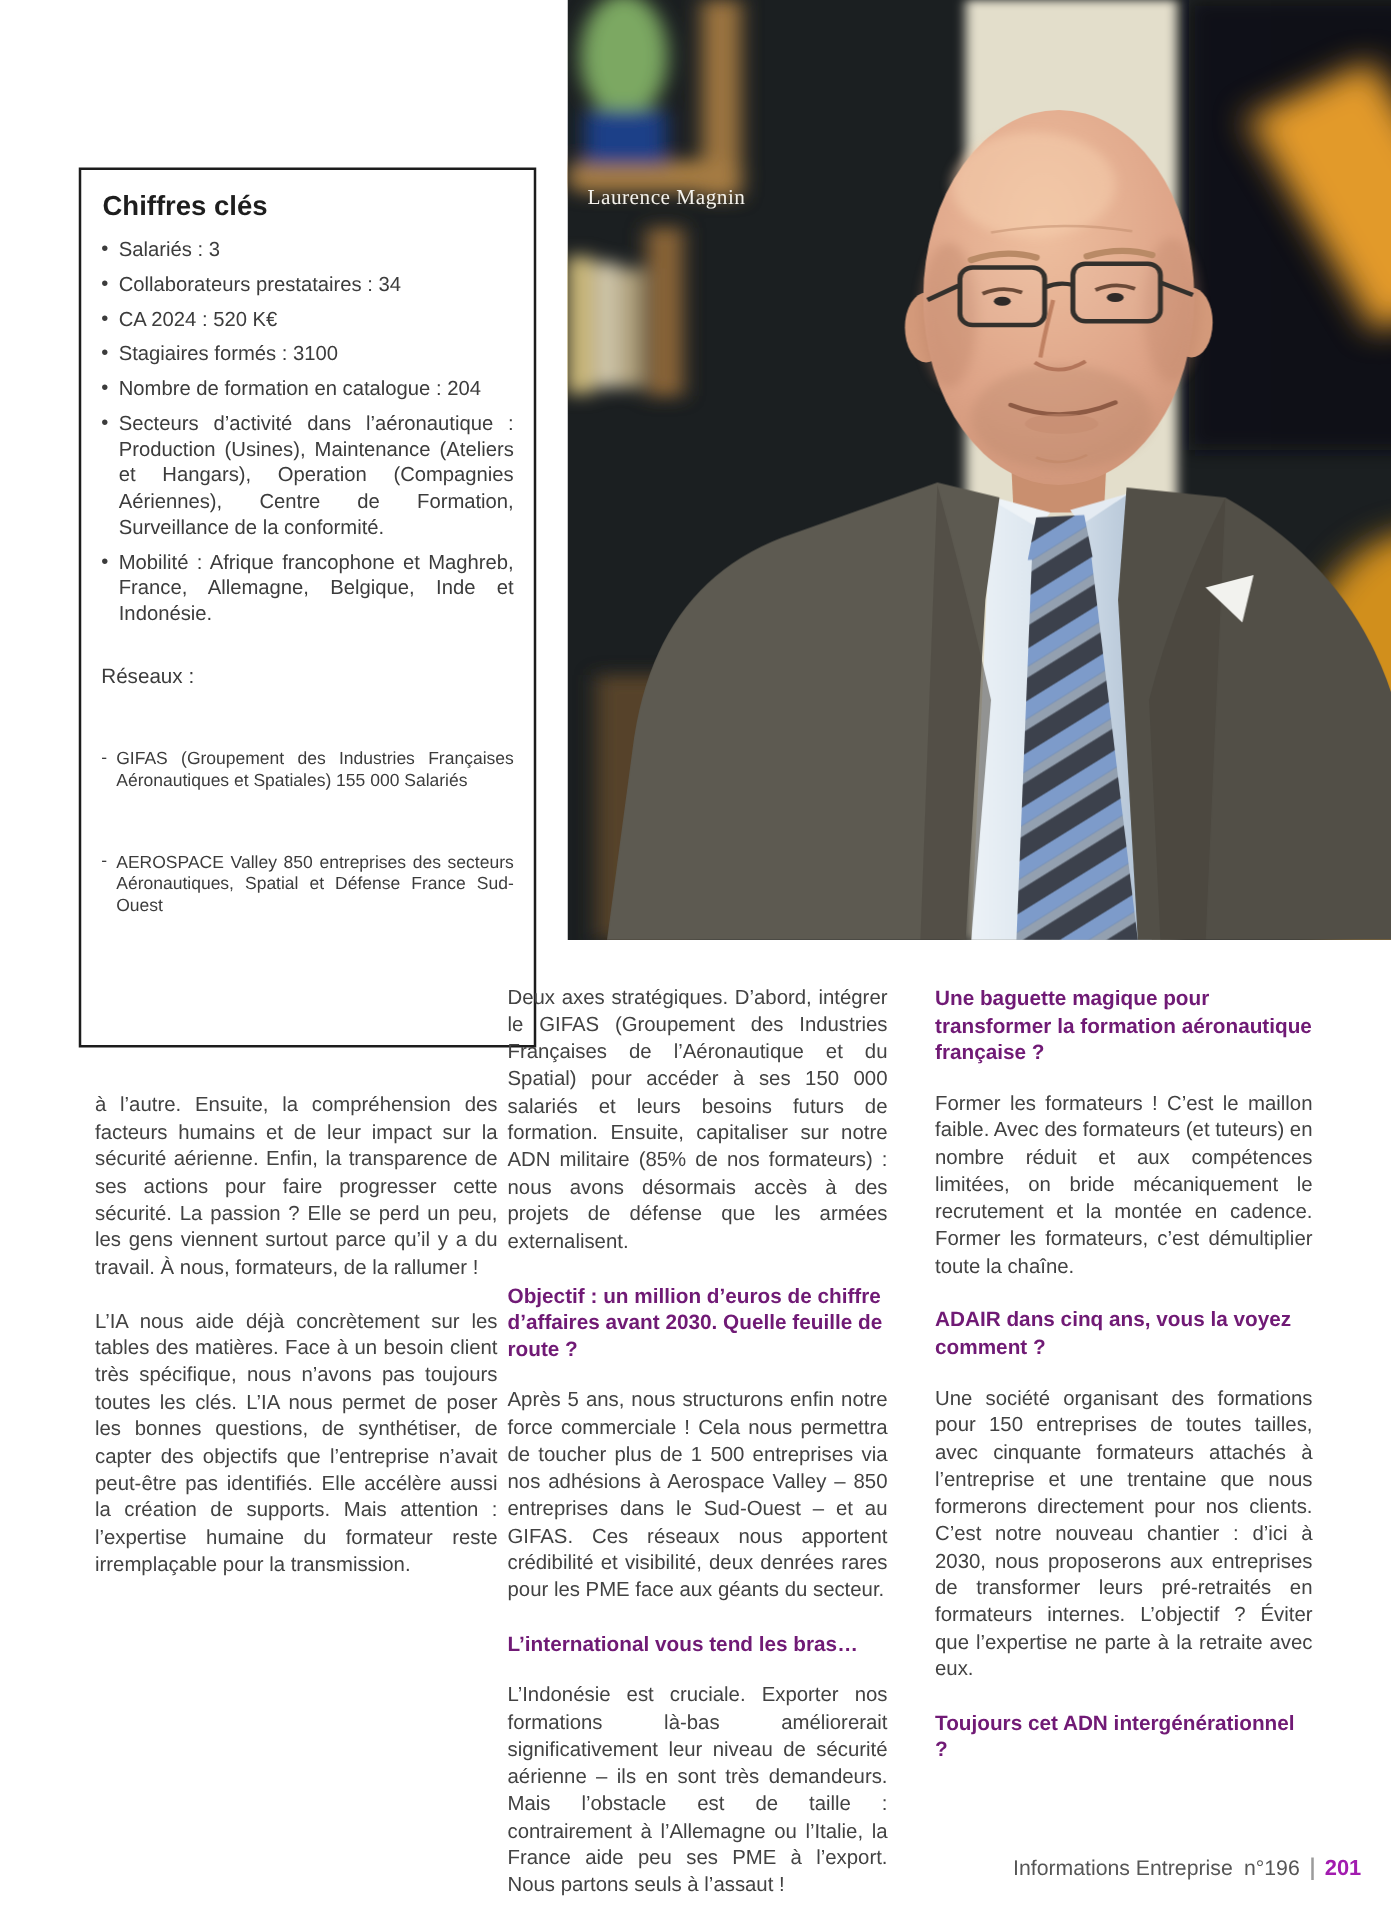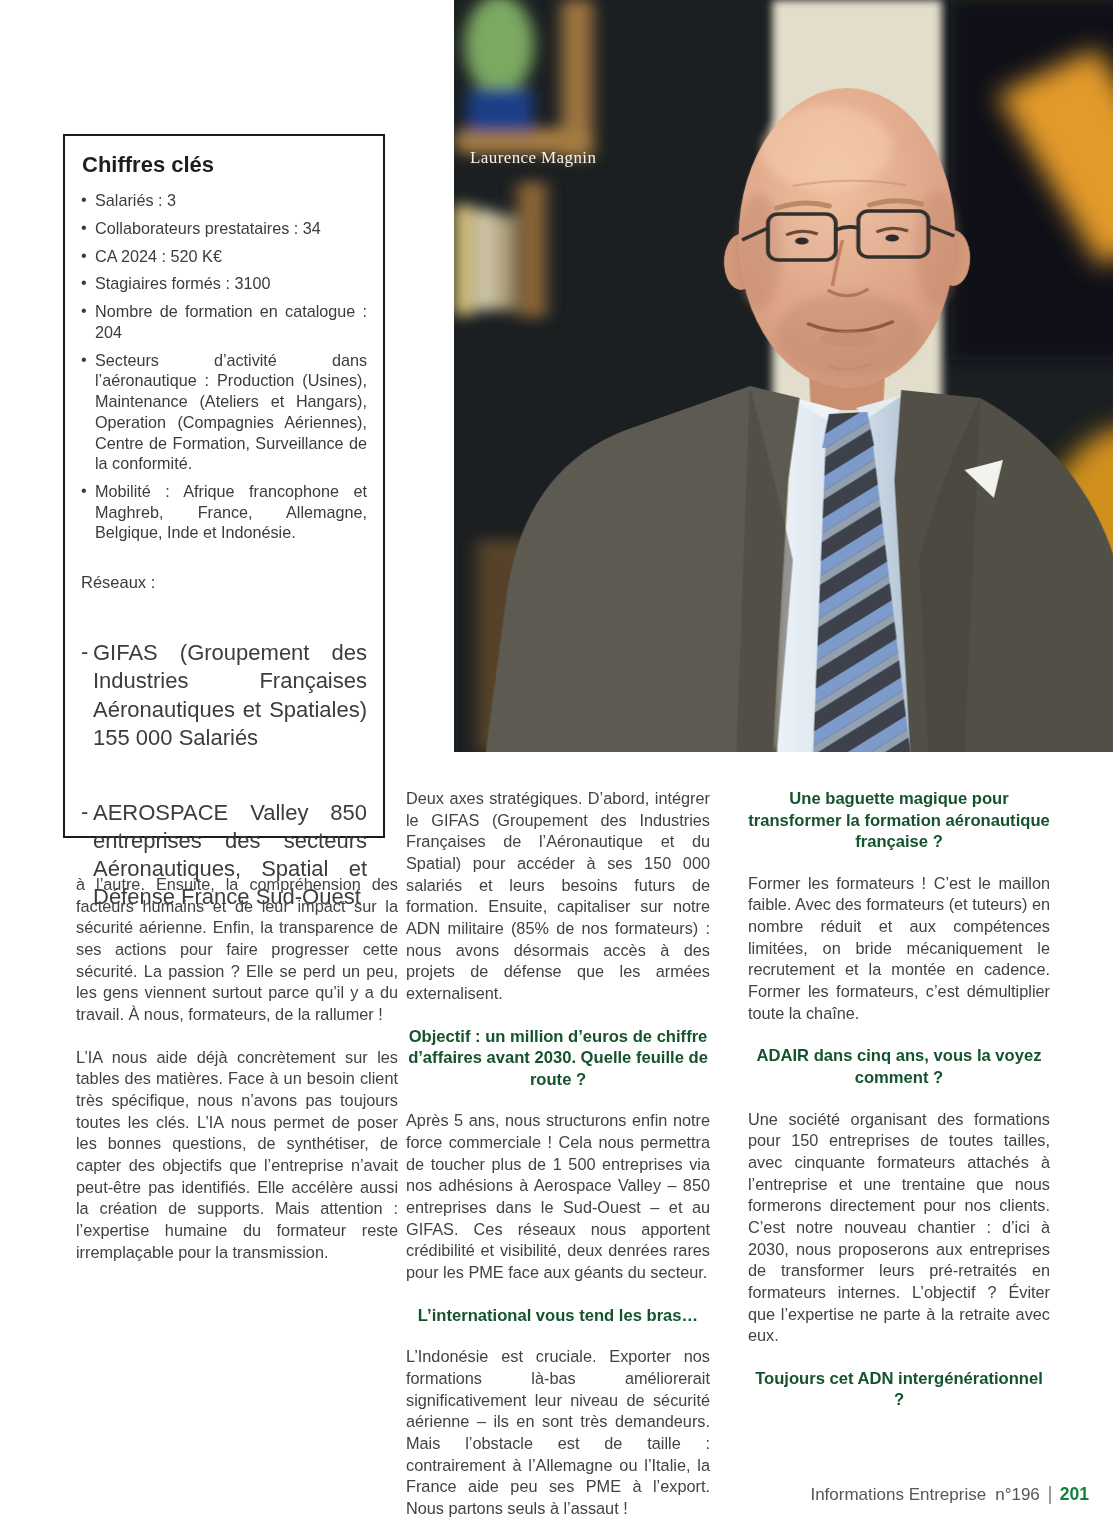--- a/index.html
+++ b/index.html
@@ -1,50 +1,50 @@
 <!DOCTYPE html>
 <html lang="fr"><head>
 <meta charset="utf-8">
 <style>
   html,body{margin:0;padding:0;background:#ffffff;}
   .page{position:relative;width:1113px;height:1536px;background:#ffffff;overflow:hidden;
         font-family:"Liberation Sans",sans-serif;color:#3f3f3f;}
 
   
-  .kbox{position:absolute;left:63px;top:134px;width:322px;height:704px;box-sizing:border-box;
+  .kbox{position:absolute;left:63px;top:134px;width:366px;height:704px;box-sizing:border-box;
         border:2px solid #1c1c1c;background:#fff;padding:17px 16px 0 15px;}
   .kbox h2{margin:0 0 13px 2px;font-size:22px;line-height:1.1;color:#1e1e1e;font-weight:700;}
   .kbox ul{list-style:none;margin:0;padding:0;}
   .kf li{position:relative;padding-left:15px;margin-bottom:7px;font-size:16.2px;line-height:1.28;
          text-align:justify;hyphens:auto;color:#3c3c3c;}
   .kf li::before{content:"•";position:absolute;left:1px;top:-1px;}
   .netlabel{margin:30px 0 11px 1px;font-size:16.5px;color:#3c3c3c;}
-  .nets li{position:relative;padding-left:13px;margin-bottom:8px;font-size:22px;line-height:1.28;
+  .nets li{position:relative;padding-left:13px;margin-bottom:8px;font-size:14px;line-height:1.28;
            text-align:justify;hyphens:auto;color:#3c3c3c;margin-top:47px;}
   .nets li::before{content:"-";position:absolute;left:1px;top:-1px;}
 
   
   .col{position:absolute;font-size:16.3px;line-height:1.33;text-align:justify;hyphens:auto;color:#424242;}
   .col p{margin:0 0 21px;}
-  .col h3{margin:0 0 20px;font-size:16.6px;line-height:1.3;color:#14532d;text-align:center;font-weight:700;}
+  .col h3{margin:0 0 20px;font-size:16.6px;line-height:1.3;color:#701a75;text-align:left;font-weight:700;}
   .col-left{left:76px;top:874px;width:322px;}
   .col-mid{left:406px;top:788px;width:304px;}
   .col-right{left:748px;top:788px;width:302px;}
 
   
   .photo{position:absolute;left:406px;top:0;width:742px;height:752px;overflow:hidden;padding-left:48px;}
   .photo svg{display:block;width:100%;height:100%;}
   .caption{position:absolute;left:64px;top:148px;font-family:"Liberation Serif",serif;
            font-size:17px;color:#f4f2ec;letter-spacing:.4px;}
 
   
   .footer{position:absolute;top:1484px;right:24px;display:flex;align-items:center;gap:9px;
           font-size:17px;color:#565656;}
   .footer .sep{width:2px;height:18px;background:#9b9b9b;}
-  .footer .pnum{font-weight:700;color:#15803d;font-size:17.5px;}
+  .footer .pnum{font-weight:700;color:#a21caf;font-size:17.5px;}
 </style>
 </head>
 <body>
 
 <div class="page">
 
   <div class="photo">
     <svg viewBox="0 0 657 752" preserveAspectRatio="none">
       <defs>
         <filter id="b4" x="-40%" y="-40%" width="180%" height="180%">

